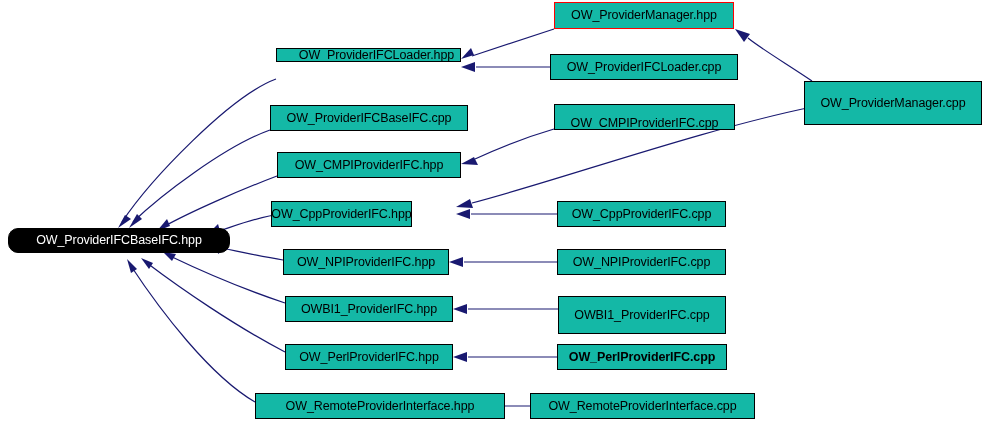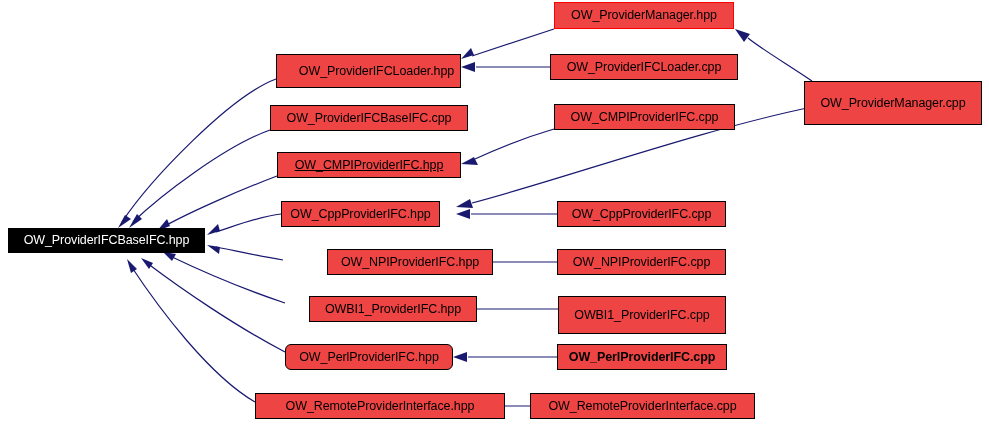--- a/index.html
+++ b/index.html
@@ -28,21 +28,21 @@
     stroke: #191970;
     stroke-width: 1.2;
   }
   .edge-arrow {
     fill: #191970;
     stroke: none;
   }
   .node {
     position: absolute;
     box-sizing: border-box;
-    background: #ef4444;
+    background: #14b8a6;
     border: 1px solid #000000;
     display: flex;
     align-items: center;
     justify-content: center;
     white-space: nowrap;
     cursor: pointer;
   }
   .node-label {
     font-family: "Liberation Sans", sans-serif;
     font-size: 12.5px;
@@ -135,54 +135,54 @@
           <path class="edge-line" d="M557,357 L468,357" stroke="#191970"></path>
           <path class="edge-arrow" d="M453,357 L467,352 L467,362 Z" fill="#191970"></path>
         </g>
         <g>
           <path class="edge-line" d="M530,406 L495,406" stroke="#191970"></path>
           <path class="edge-arrow" d="M480,406 L494,401 L494,411 Z" fill="#191970"></path>
         </g>
       </g>
   </svg>
   <div id="nodes-layer">
-      <div class="node root" style="left: 8px; top: 228px; width: 197px; height: 25px;">
+      <div class="node root" style="left: 8px; top: 228px; width: 222px; height: 25px; border-radius: 10px;">
         <span class="node-label">OW_ProviderIFCBaseIFC.hpp</span>
       </div>
-      <div class="node" style="left: 276px; top: 54px; width: 185px; height: 34px; padding-left: 16px;">
+      <div class="node" style="left: 276px; top: 48px; width: 185px; height: 14px; padding-left: 16px;">
         <span class="node-label">OW_ProviderIFCLoader.hpp</span>
       </div>
       <div class="node" style="left: 270px; top: 105px; width: 198px; height: 26px; text-align: center;">
         <span class="node-label">OW_ProviderIFCBaseIFC.cpp</span>
       </div>
-      <div class="node" style="left: 277px; top: 152px; width: 184px; height: 26px; text-decoration: underline;">
+      <div class="node" style="left: 277px; top: 152px; width: 184px; height: 26px;">
         <span class="node-label">OW_CMPIProviderIFC.hpp</span>
       </div>
-      <div class="node" style="left: 281px; top: 201px; width: 159px; height: 26px;">
+      <div class="node" style="left: 271px; top: 201px; width: 141px; height: 26px;">
         <span class="node-label">OW_CppProviderIFC.hpp</span>
       </div>
-      <div class="node" style="left: 283px; top: 249px; width: 166px; height: 26px; margin-left: 44px;">
+      <div class="node" style="left: 283px; top: 249px; width: 166px; height: 26px;">
         <span class="node-label">OW_NPIProviderIFC.hpp</span>
       </div>
-      <div class="node" style="left: 285px; top: 296px; width: 168px; height: 26px; margin-left: 24px;">
+      <div class="node" style="left: 285px; top: 296px; width: 168px; height: 26px;">
         <span class="node-label">OWBI1_ProviderIFC.hpp</span>
       </div>
-      <div class="node" style="left: 285px; top: 344px; width: 168px; height: 26px; border-radius: 6px;">
+      <div class="node" style="left: 285px; top: 344px; width: 168px; height: 26px;">
         <span class="node-label">OW_PerlProviderIFC.hpp</span>
       </div>
       <div class="node" style="left: 255px; top: 393px; width: 250px; height: 26px;">
         <span class="node-label">OW_RemoteProviderInterface.hpp</span>
       </div>
       <div class="node highlight" style="left: 554px; top: 2px; width: 180px; height: 27px;">
         <span class="node-label">OW_ProviderManager.hpp</span>
       </div>
       <div class="node" style="left: 550px; top: 54px; width: 188px; height: 26px;">
         <span class="node-label">OW_ProviderIFCLoader.cpp</span>
       </div>
-      <div class="node" style="left: 554px; top: 104px; width: 181px; height: 26px;">
+      <div class="node" style="left: 554px; top: 104px; width: 181px; height: 26px; align-items: flex-end;">
         <span class="node-label">OW_CMPIProviderIFC.cpp</span>
       </div>
       <div class="node" style="left: 557px; top: 201px; width: 169px; height: 26px;">
         <span class="node-label">OW_CppProviderIFC.cpp</span>
       </div>
       <div class="node" style="left: 557px; top: 249px; width: 169px; height: 26px;">
         <span class="node-label">OW_NPIProviderIFC.cpp</span>
       </div>
       <div class="node" style="left: 558px; top: 296px; width: 168px; height: 38px;">
         <span class="node-label">OWBI1_ProviderIFC.cpp</span>

